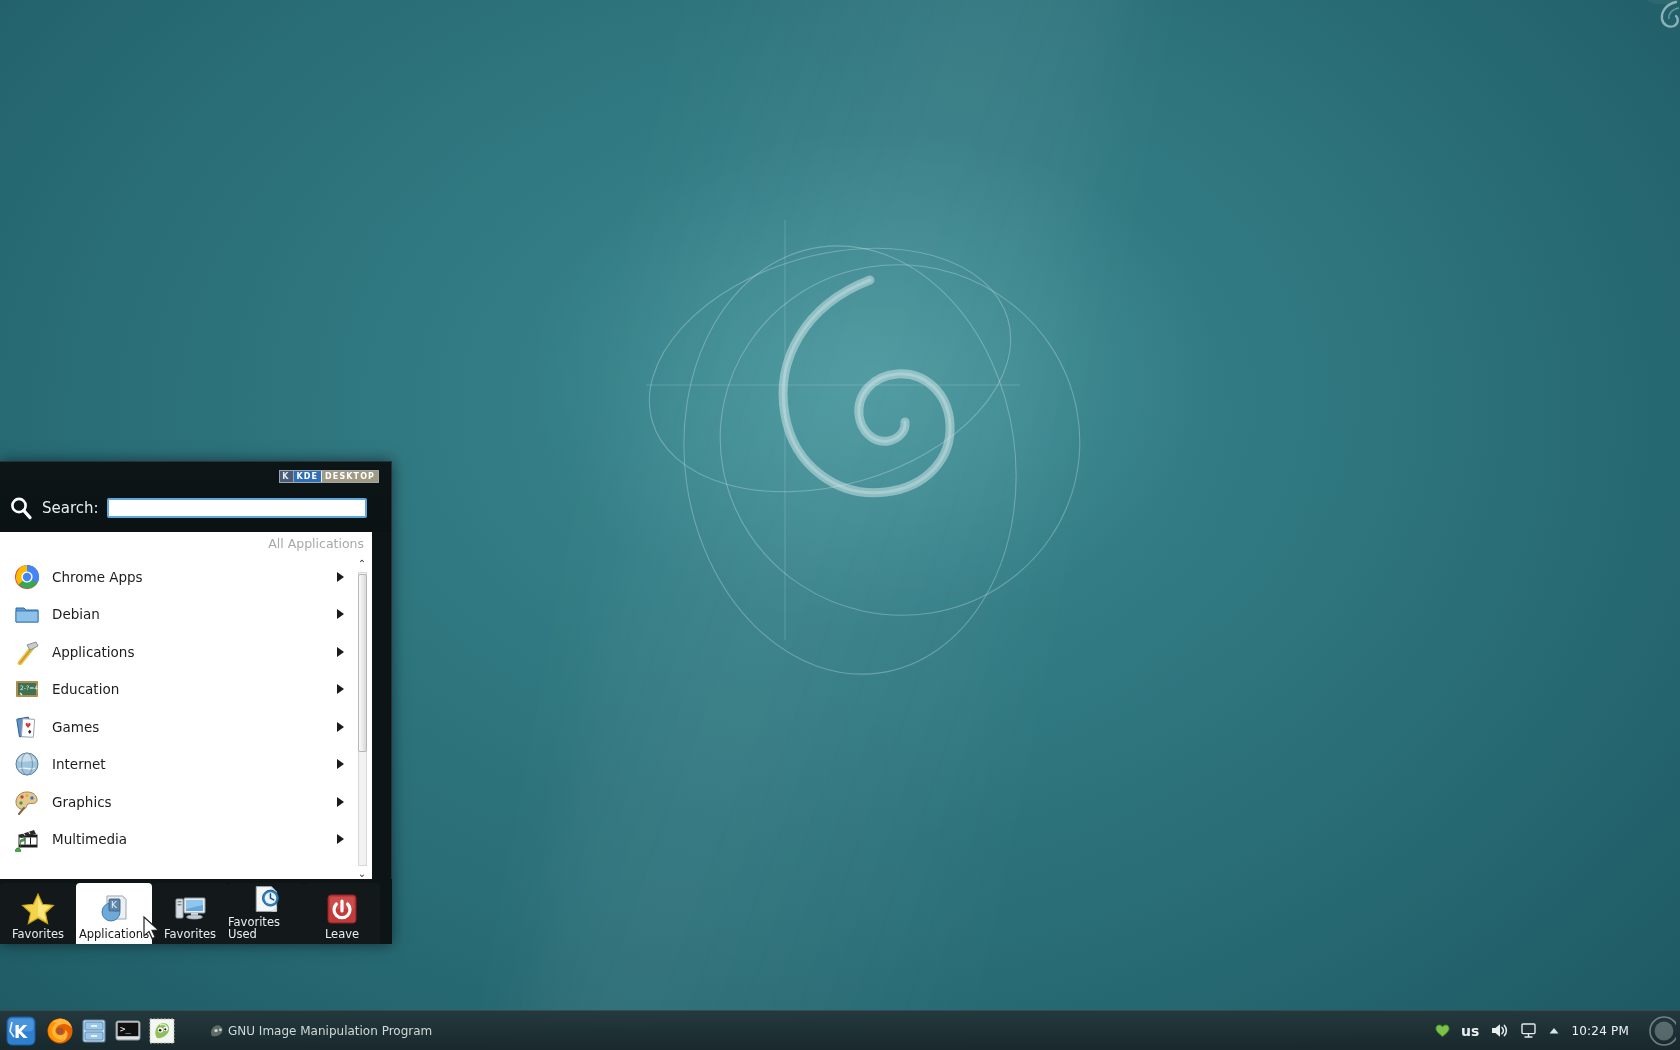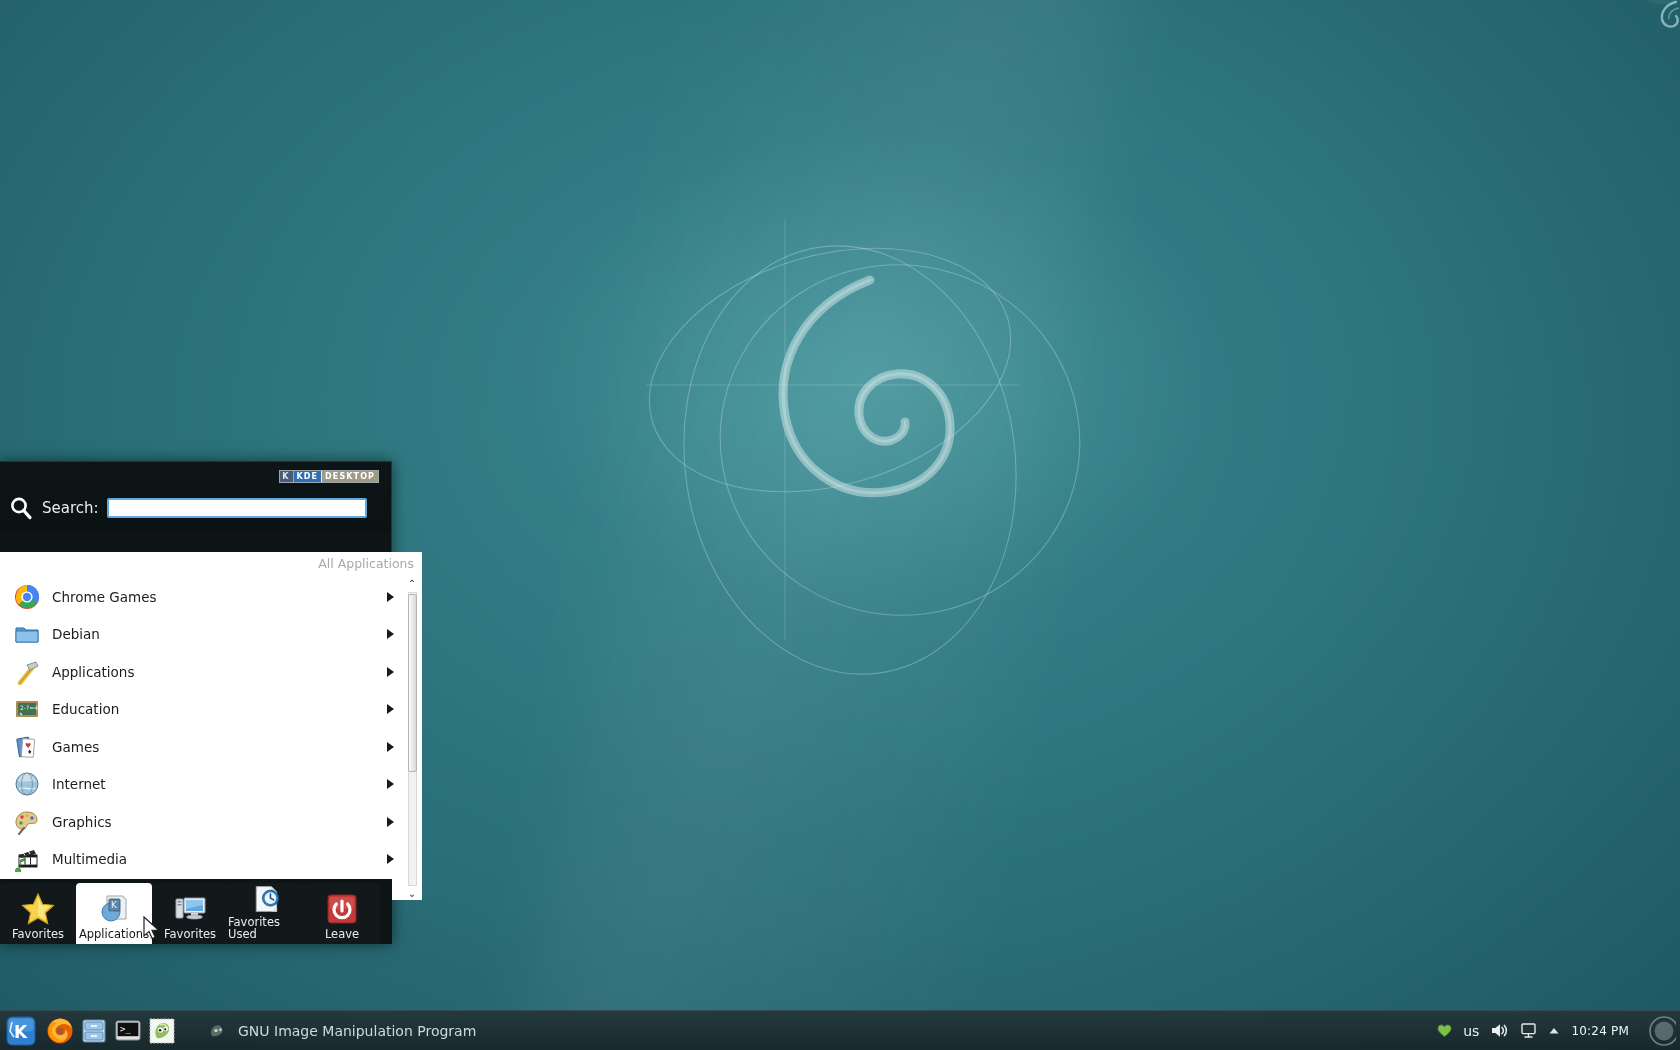--- a/index.html
+++ b/index.html
@@ -80,24 +80,23 @@
     background:#ffffff;
     border:2px solid #5ea8e0;
     border-radius:2px;
     outline:none;
     font-family:"DejaVu Sans", sans-serif; font-size:12px;
     color:#111; padding:0 4px;
   }
 
   
   #menu-pane {
-    position:absolute; left:0; top:70px; width:422px; height:348px;
+    position:absolute; left:0; top:70px; width:372px; height:348px;
     background:#ffffff;
     overflow:hidden;
-    margin-top:20px;
   }
   #all-apps {
     position:absolute; right:8px; top:4px;
     color:#a9a9a9; font-size:12.5px;
   }
   #menu-list {
     position:absolute; left:0; top:26px; right:20px; bottom:0;
     overflow:hidden;
   }
   .menu-item {
@@ -179,30 +178,30 @@
   #kmenu-button {
     width:38px; height:38px; margin-left:2px;
     display:flex; align-items:center; justify-content:center;
   }
   #quicklaunch {
     display:flex; align-items:center; gap:6px; margin-left:6px;
   }
   .ql-icon { width:28px; height:28px; display:block; }
   #tasks { flex:1; display:flex; align-items:center; margin-left:22px; }
   .task-entry {
-    display:flex; align-items:center; gap:10px;
+    display:flex; align-items:center; 
     height:30px; padding:0 10px;
-    color:#cfd9da; font-size:14px;
+    color:#cfd9da; font-size:12px;
   }
   .task-entry .te-icon { width:20px; height:20px; }
   #systray {
     display:flex; align-items:center; gap:11px;
     margin-right:4px; color:#e4ecec;
   }
-  #systray .st-item { display:flex; align-items:center; }
+  #systray .st-item { display:flex; align-items:center;font-weight:bold; }
   #clock { font-size:12px; color:#eef4f4; letter-spacing:0.2px; }
   #tray-circle { width:34px; height:34px; margin-left:2px; }
 </style>
 </head>
 <body>
 
 <div id="desktop">
   <div id="desktop-sheen"></div>
 
   <svg id="swirl" viewBox="0 0 560 500">
@@ -262,21 +261,21 @@
         <span class="mi-icon">
           <svg viewBox="0 0 26 26" width="26" height="26">
             <circle cx="13" cy="13" r="12" fill="#ea4335"></circle>
             <path d="M13 1 A12 12 0 0 1 23.4 19 L13 13 Z" fill="#4285f4"></path>
             <path d="M23.4 19 A12 12 0 0 1 4.6 20.4 L13 13 Z" fill="#34a853"></path>
             <path d="M4.6 20.4 A12 12 0 0 1 13 1 L13 13 Z" fill="#fbbc05"></path>
             <circle cx="13" cy="13" r="5.6" fill="#ffffff"></circle>
             <circle cx="13" cy="13" r="4.2" fill="#4285f4"></circle>
           </svg>
         </span>
-        <span class="mi-label">Chrome Games</span>
+        <span class="mi-label">Chrome Apps</span>
         <span class="mi-arrow"></span>
       </div>
 
       <div class="menu-item">
         <span class="mi-icon">
           <svg viewBox="0 0 26 26" width="26" height="26">
             <path d="M2 7 h8 l2 2 h12 v12 H2 Z" fill="#5b9bd5" stroke="#2e6da4" stroke-width="1"></path>
             <path d="M2 10 h22 v11 H2 Z" fill="#8ec1ea" stroke="#2e6da4" stroke-width="0.8"></path>
           </svg>
         </span>

